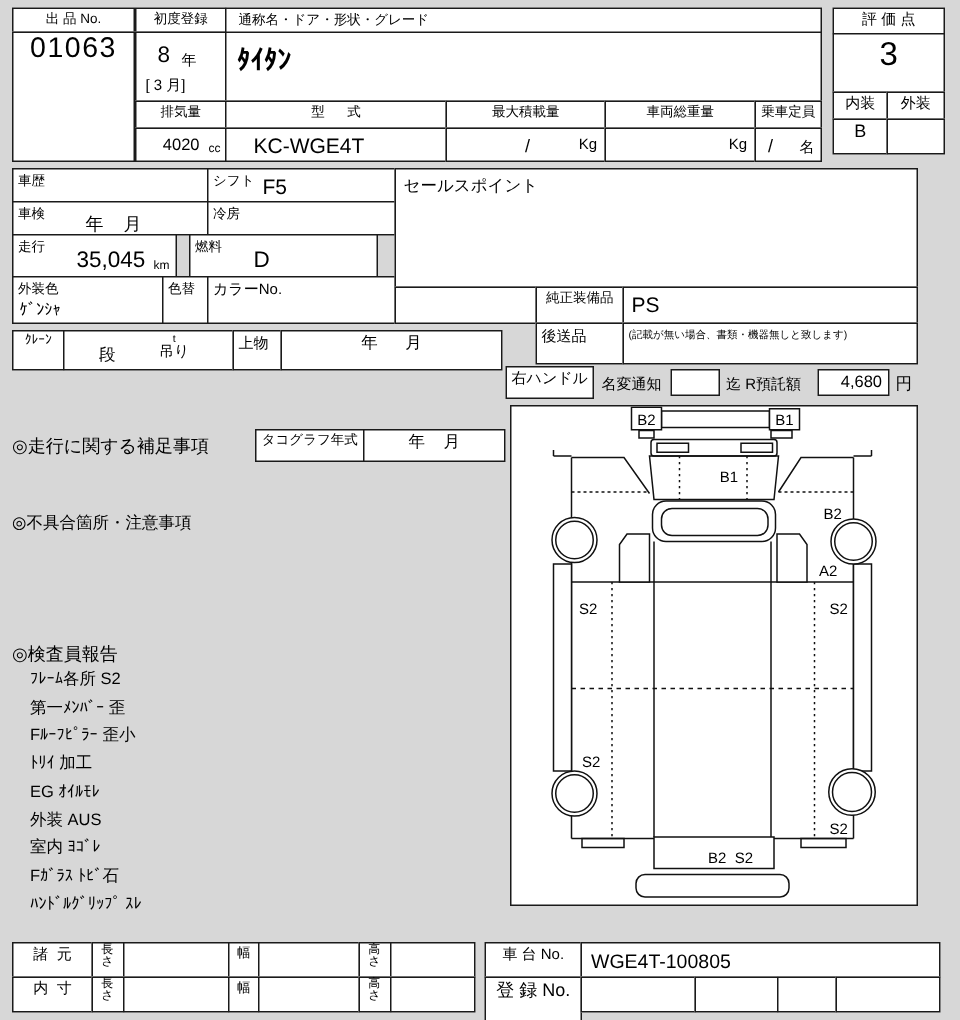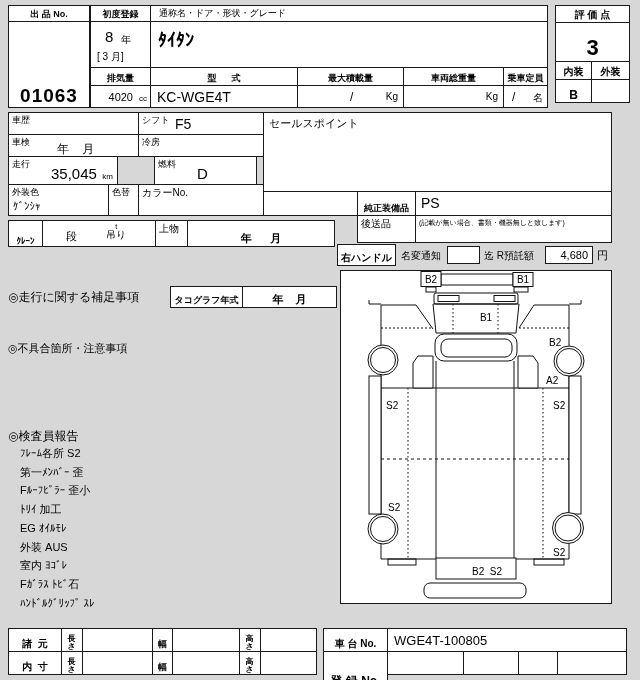--- a/index.html
+++ b/index.html
@@ -1,20 +1,20 @@
 <!DOCTYPE html>
 <html><head>
 <meta charset="utf-8">
 <style>
   html,body{margin:0;padding:0;background:#d7d7d7;}
   .sheet{position:relative;width:640px;height:680px;background:#d7d7d7;
          font-family:"Liberation Sans","DejaVu Sans",sans-serif;color:#000;overflow:hidden;}
   .c{position:absolute;background:#fff;border:1px solid #1a1a1a;box-sizing:border-box;}
   .lab{position:absolute;top:1px;left:3px;font-size:9px;white-space:pre;}
-  .cen{display:flex;align-items:flex-end;justify-content:center;font-weight:bold;}
+  .cen{display:flex;align-items:flex-start;justify-content:center;}
   .hc{font-size:9px;}
   .pre{white-space:pre;}
   .t{position:absolute;white-space:pre;}
   .rep{font-size:11px;line-height:18.7px;white-space:pre;}
   .stack{display:inline-flex;flex-direction:column;align-items:center;line-height:1;}
   svg text{font-family:"Liberation Sans","DejaVu Sans",sans-serif;}
 </style>
 </head>
 <body>
 
@@ -46,21 +46,21 @@
   <div class="c cen hc" style="left:90px;top:67px;width:61px;height:19px;">
       <span>排気量</span>
     </div>
   <div class="c" style="left:90px;top:85px;width:61px;height:23px;">
     <span class="t" style="right:17px;top:5px;font-size:11px;">4020</span>
     <span class="t" style="right:3px;top:8px;font-size:8px;">cc</span>
   </div>
 
   <div class="c cen hc pre" style="left:150px;top:67px;width:148px;height:19px;"><span class="pre">型      式</span></div>
   <div class="c" style="left:150px;top:85px;width:148px;height:23px;">
-    <span class="t" style="left:6px;top:3px;font-size:14px;text-align:right;">KC-WGE4T</span>
+    <span class="t" style="left:18px;top:3px;font-size:14px;text-align:right;">KC-WGE4T</span>
   </div>
 
   <div class="c cen hc" style="left:297px;top:67px;width:107px;height:19px;">
       <span>最大積載量</span>
     </div>
   <div class="c" style="left:297px;top:85px;width:107px;height:23px;">
     <span class="t" style="left:52px;top:4px;font-size:12px;">/</span>
     <span class="t" style="right:5px;top:5px;font-size:10px;">Kg</span>
   </div>
 
@@ -110,21 +110,21 @@
     <span class="t pre" style="left:48px;top:6px;font-size:12px;">年    月</span>
   </div>
   <div class="c" style="left:138px;top:134px;width:126px;height:23px;">
       <span class="lab">冷房</span>
     </div>
   <div class="c" style="left:8px;top:156px;width:110px;height:29px;">
     <span class="lab">走行</span>
     <span class="t" style="left:42px;top:8px;font-size:15px;">35,045</span>
     <span class="t" style="right:4px;bottom:3px;font-size:8px;">km</span>
   </div>
-  <div class="c" style="left:154px;top:156px;width:103px;height:29px;">
+  <div class="c" style="left:126px;top:156px;width:126px;height:29px;">
     <span class="lab">燃料</span>
     <span class="t" style="left:42px;top:8px;font-size:15px;">D</span>
   </div>
   <div class="c" style="left:8px;top:184px;width:101px;height:32px;">
     <span class="lab">外装色</span>
     <span class="t" style="left:4px;top:15px;font-size:11px;">ｹﾞﾝｼｬ</span>
   </div>
   <div class="c" style="left:108px;top:184px;width:31px;height:32px;">
       <span class="lab">色替</span>
     </div>

